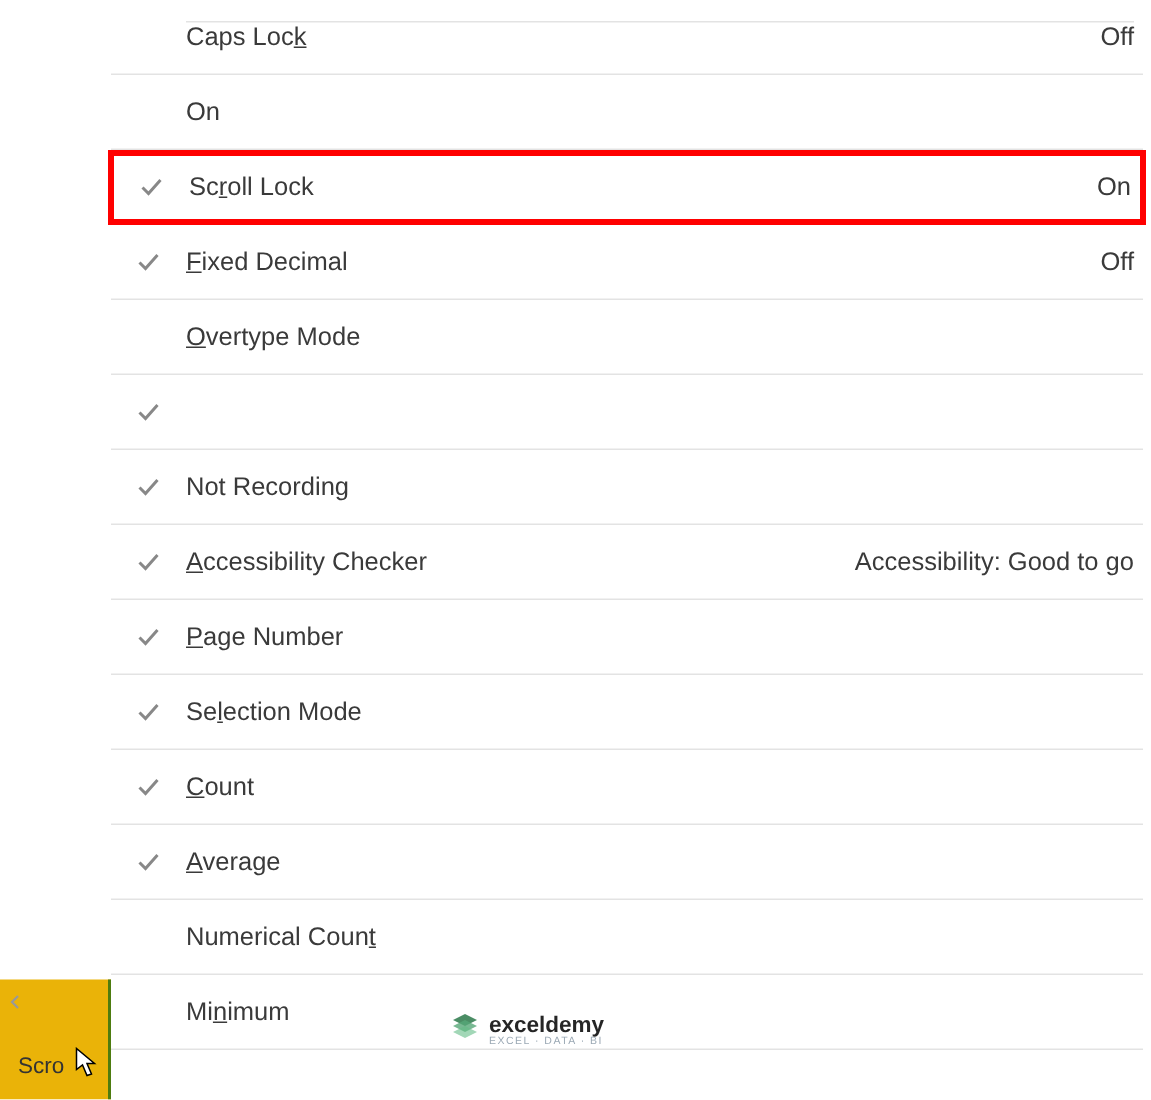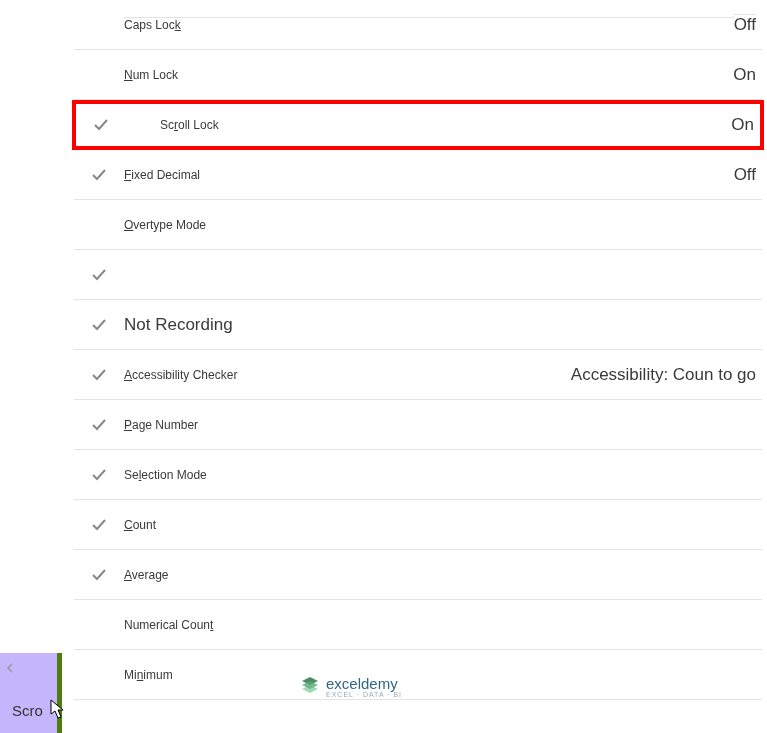--- a/index.html
+++ b/index.html
@@ -35,46 +35,45 @@
     .check-cell {
       width: 50px;
       display: flex;
       align-items: center;
       justify-content: center;
       color: #888;
       flex-shrink: 0;
     }
     .label-cell {
       flex: 1;
-      font-size: 12px;
+      font-size: 17px;
       color: #3a3a3a;
     }
     .value-cell {
       font-size: 17px;
       color: #3a3a3a;
       text-align: left;
     }
     .underline-char {
       text-decoration: underline;
     }
     .highlight-row {
       border: 4px solid #ff0000;
       margin-left: -2px;
       margin-right: -2px;
       height: 50px;
-      gap: 34px;
     }
     .statusbar-fragment {
       position: absolute;
       left: 0;
       bottom: 0;
-      width: 62px;
+      width: 74px;
       height: 80px;
-      border-right: 5px solid #4d7c0f;
-      background: #c4b5fd;
+      border-right: 2px solid #4d7c0f;
+      background: #eab308;
     }
     .scroll-arrow {
       position: absolute;
       left: 6px;
       top: 10px;
       color: #999;
       font-size: 11px;
     }
     .statusbar-text {
       position: absolute;
@@ -100,42 +99,41 @@
     .watermark-icon {
       color: #2c7a4b;
     }
     .watermark-text {
       display: flex;
       flex-direction: column;
       line-height: 1;
     }
     .watermark-main {
       font-size: 15px;
-      font-weight: normal;
-      color: #0c4a6e;
+      font-weight: bold;
+      color: #000000;
     }
     .watermark-sub {
       font-size: 7px;
       letter-spacing: 1px;
       color: #8a9aa8;
     }
     svg.check { width: 16px; height: 16px; }
   </style>
 </head>
 <body>
 
 <div class="menu-container" id="menu-root">
     <div class="menu-item">
       <div class="check-cell"></div>
       <div class="label-cell">Caps Loc<span class="underline-char">k</span></div>
       <div class="value-cell">Off</div>
     </div>
     <div class="menu-item">
       <div class="check-cell"></div>
-      <div class="label-cell"><span class="underline-char">N</span>um Lock</div>
       <div class="value-cell">On</div>
     </div>
     <div class="menu-item highlight-row">
       <div class="check-cell">
         <svg class="check" viewBox="0 0 16 16">
           <path d="M2 8 L6 12 L14 3" stroke="#888" stroke-width="2" fill="none"></path>
         </svg>
       </div>
       <div class="label-cell">Sc<span class="underline-char">r</span>oll Lock</div>
       <div class="value-cell">On</div>
@@ -170,21 +168,21 @@
       </div>
       <div class="value-cell">Not Recording</div>
     </div>
     <div class="menu-item">
       <div class="check-cell">
         <svg class="check" viewBox="0 0 16 16">
           <path d="M2 8 L6 12 L14 3" stroke="#888" stroke-width="2" fill="none"></path>
         </svg>
       </div>
       <div class="label-cell"><span class="underline-char">A</span>ccessibility Checker</div>
-      <div class="value-cell">Accessibility: Coun to go</div>
+      <div class="value-cell">Accessibility: Good to go</div>
     </div>
     <div class="menu-item">
       <div class="check-cell">
         <svg class="check" viewBox="0 0 16 16">
           <path d="M2 8 L6 12 L14 3" stroke="#888" stroke-width="2" fill="none"></path>
         </svg>
       </div>
       <div class="label-cell"><span class="underline-char">P</span>age Number</div>
       <div class="value-cell"></div>
     </div>

